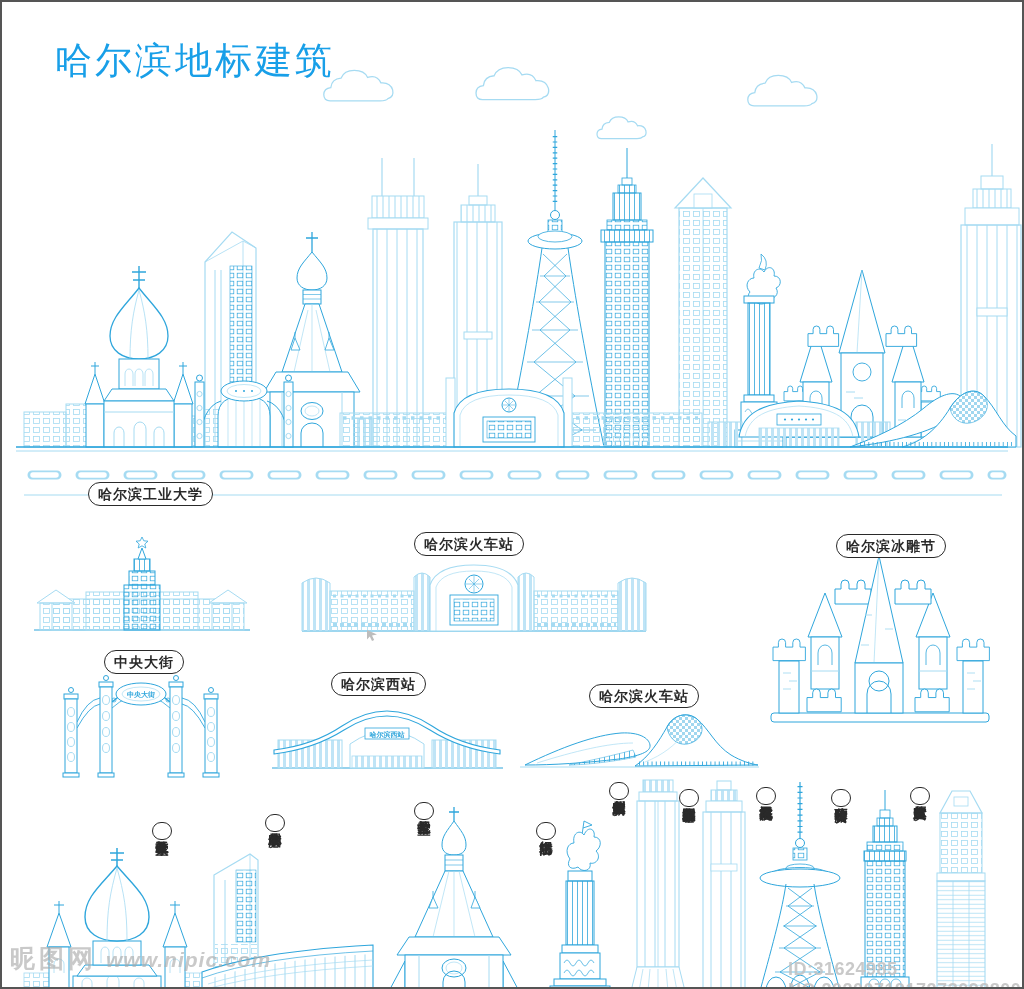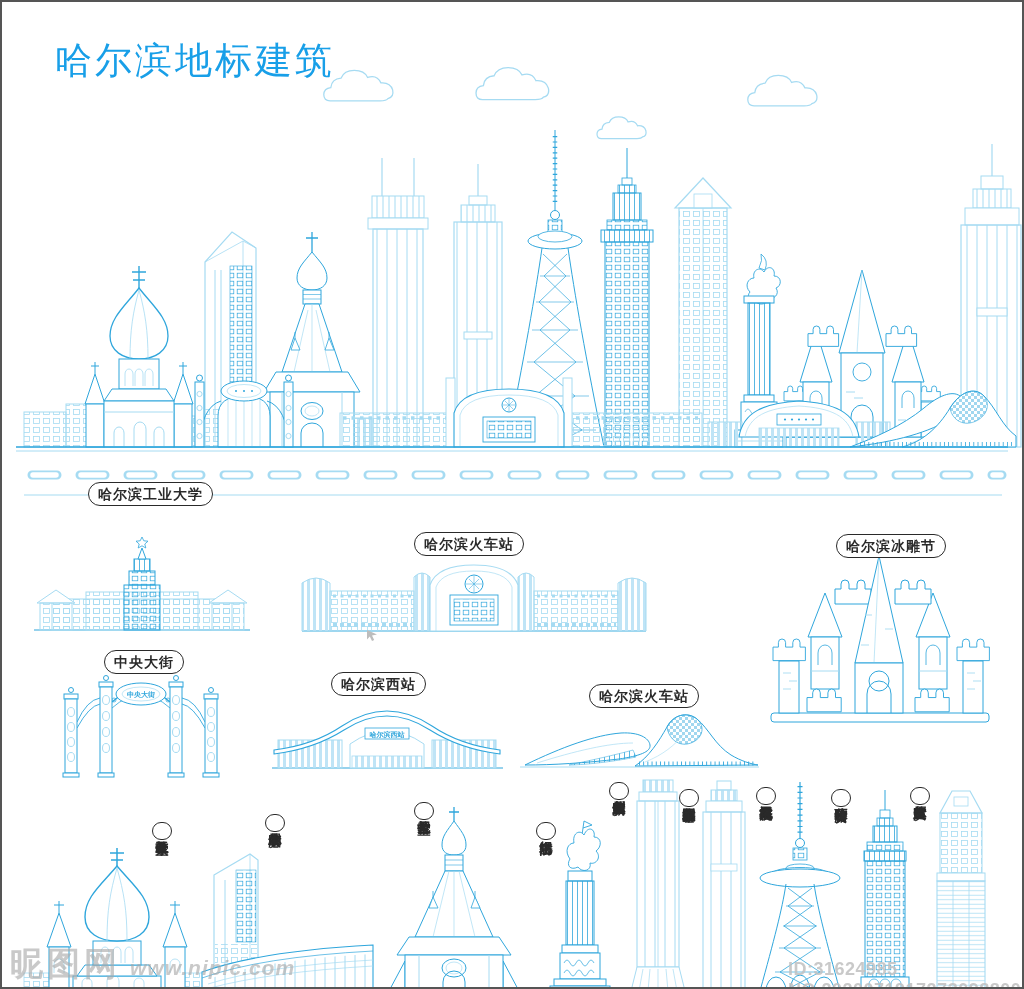--- a/index.html
+++ b/index.html
@@ -32,21 +32,21 @@
   .lg{stroke:#A6DBF2;fill:url(#gL);}
   .lv{stroke:#A6DBF2;fill:url(#vL);}
   .lvw{stroke:#A6DBF2;fill:url(#vLw);}
   .lvt{stroke:#A6DBF2;fill:url(#vLt);}
   .mvt{stroke:#2FA6DC;fill:url(#vMt);}
   .lh2{stroke:#A6DBF2;fill:url(#hL2);}
   .mh{stroke:#2FA6DC;fill:url(#hL);}
   .chkf{stroke:#2FA6DC;fill:url(#chk);}
   
   #wm-left{z-index:40;color:rgba(168,168,168,0.62);font-weight:bold;display:flex;align-items:baseline;gap:9px;}
-  #wm-left .logo{font-size:33px;letter-spacing:4px;}
+  #wm-left .logo{font-size:25px;letter-spacing:4px;}
   #wm-left .url{font-size:21px;letter-spacing:1px;font-style:italic;}
   #wm-right{z-index:40;color:rgba(192,192,192,0.85);font-size:18px;font-weight:bold;letter-spacing:0.5px;}
 </style>
 </head>
 <body>
 
 <div id="canvas">
 
   <svg width="0" height="0" class="abs">
     <defs>

